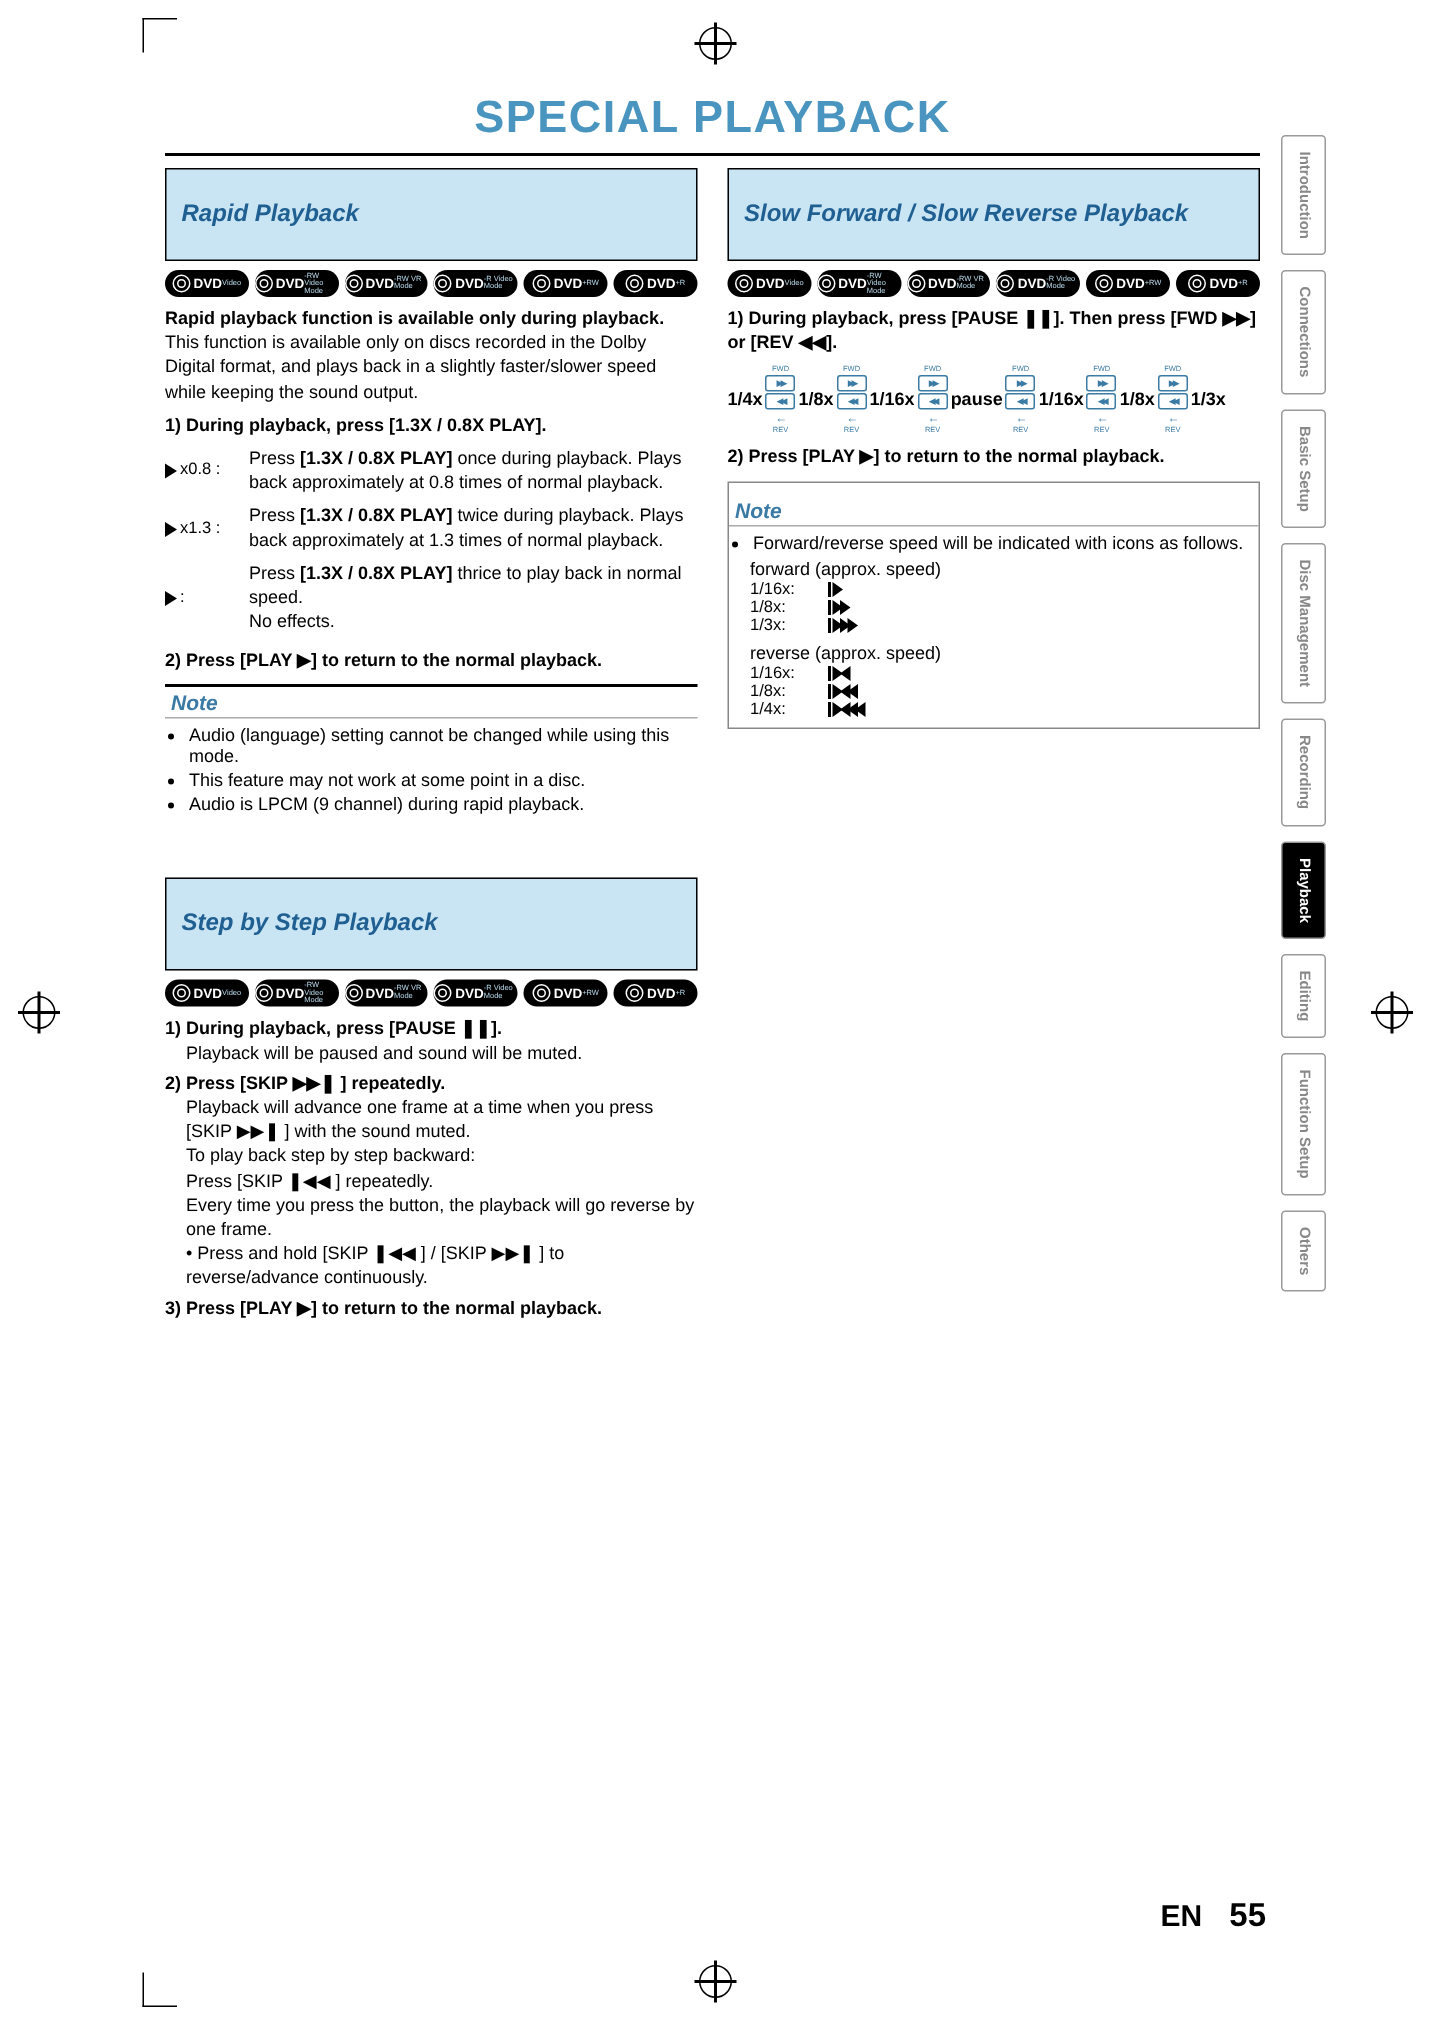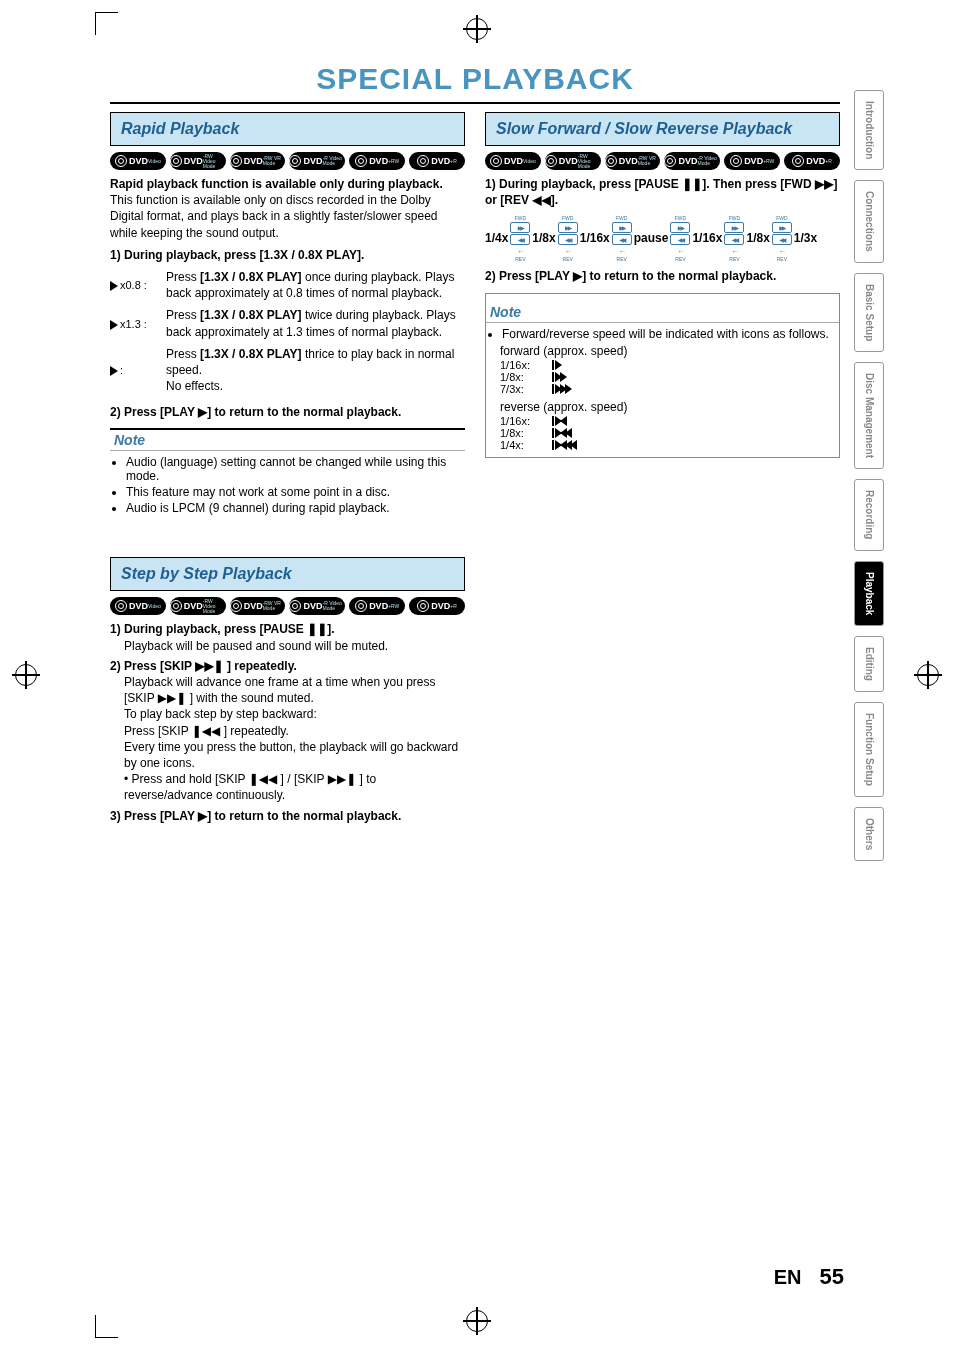--- a/index.html
+++ b/index.html
@@ -19,21 +19,21 @@
   .regmark.reg-left,.regmark.reg-right{width:20px;height:20px;}
   .regmark.reg-left::before,.regmark.reg-right::before{width:140%;left:-20%;}
   .regmark.reg-left::after,.regmark.reg-right::after{height:140%;top:-20%;}
   .regmark.reg-top::before,.regmark.reg-bot::before{width:140%;left:-20%;}
   .regmark.reg-top::after,.regmark.reg-bot::after{height:140%;top:-20%;}
   .inner{position:relative;width:730px;margin-top:32px;}
   h1.page-title{text-align:center;font-size:30px;font-weight:700;color:#4a95bf;margin:2px 0 6px;letter-spacing:1px;}
   .rule{height:2px;background:#000;}
   .columns{display:flex;gap:20px;margin-top:8px;}
   .col{flex:1;min-width:0;}
-  .section-head{background:#c9e5f3;border:1px solid #000;padding:7px 10px;font-size:16px;font-weight:700;color:#1f5f92;font-style:italic;margin-bottom:6px;}
+  .section-head{background:#c9e5f3;border:1px solid #000;padding:21px 10px;font-size:16px;font-weight:700;color:#1f5f92;font-style:italic;margin-bottom:6px;}
   .disc-row{display:flex;gap:4px;margin-bottom:6px;flex-wrap:nowrap;}
   .disc{background:#000;color:#fff;border-radius:9px;height:18px;flex:1;display:flex;align-items:center;justify-content:center;gap:2px;font-size:9px;font-weight:700;min-width:0;}
   .disc .o{width:10px;height:10px;border:1px solid #fff;border-radius:50%;display:inline-block;position:relative;flex-shrink:0;}
   .disc .o::after{content:"";position:absolute;inset:2px;border:1px solid #fff;border-radius:50%;}
   .disc .lab{display:flex;flex-direction:row;align-items:center;line-height:1;}
   .disc .sub{font-size:5px;font-weight:400;color:#bde;}
   .bold{font-weight:700;}
   .txt{font-size:12px;line-height:1.35;}
   .mt4{margin-top:4px;} .mt6{margin-top:6px;} .mt10{margin-top:10px;}
   .indent{margin-left:14px;}
@@ -212,21 +212,21 @@
               </span>
             </div>
           </div>
 
         <div class="txt bold mt4">1) During playback, press [PAUSE ❚❚].</div>
         <div class="txt indent">Playback will be paused and sound will be muted.</div>
         <div class="txt bold mt4">2) Press [SKIP ▶▶❚ ] repeatedly.</div>
         <div class="txt indent">Playback will advance one frame at a time when you press [SKIP ▶▶❚ ] with the sound muted.</div>
         <div class="txt indent">To play back step by step backward:</div>
         <div class="txt indent">Press [SKIP ❚◀◀ ] repeatedly.</div>
-        <div class="txt indent">Every time you press the button, the playback will go backward by one icons.</div>
+        <div class="txt indent">Every time you press the button, the playback will go reverse by one frame.</div>
         <div class="txt indent">• Press and hold [SKIP ❚◀◀ ] / [SKIP ▶▶❚ ] to reverse/advance continuously.</div>
         <div class="txt bold mt4">3) Press [PLAY ▶] to return to the normal playback.</div>
       </div>
 
       <div class="col">
         <div class="section-head">Slow Forward / Slow Reverse Playback</div>
         <div class="disc-row" id="discs-slow">
             <div class="disc">
               <span class="o"></span>
               <span class="lab">
@@ -367,21 +367,21 @@
               </div>
               <div class="icon-row">
                 <span style="width:44px">1/8x:</span>
                 <span class="stepicon">
                   <span class="bar"></span>
                   <span class="ftri"></span>
                   <span class="ftri" style="margin-left:-2px"></span>
                 </span>
               </div>
               <div class="icon-row">
-                <span style="width:44px">7/3x:</span>
+                <span style="width:44px">1/3x:</span>
                 <span class="stepicon">
                   <span class="bar"></span>
                   <span class="ftri"></span>
                   <span class="ftri" style="margin-left:-2px"></span>
                   <span class="ftri" style="margin-left:-2px"></span>
                 </span>
               </div>
             </div>
           <div class="txt indent mt4">reverse (approx. speed)</div>
           <div id="rev-rows">

